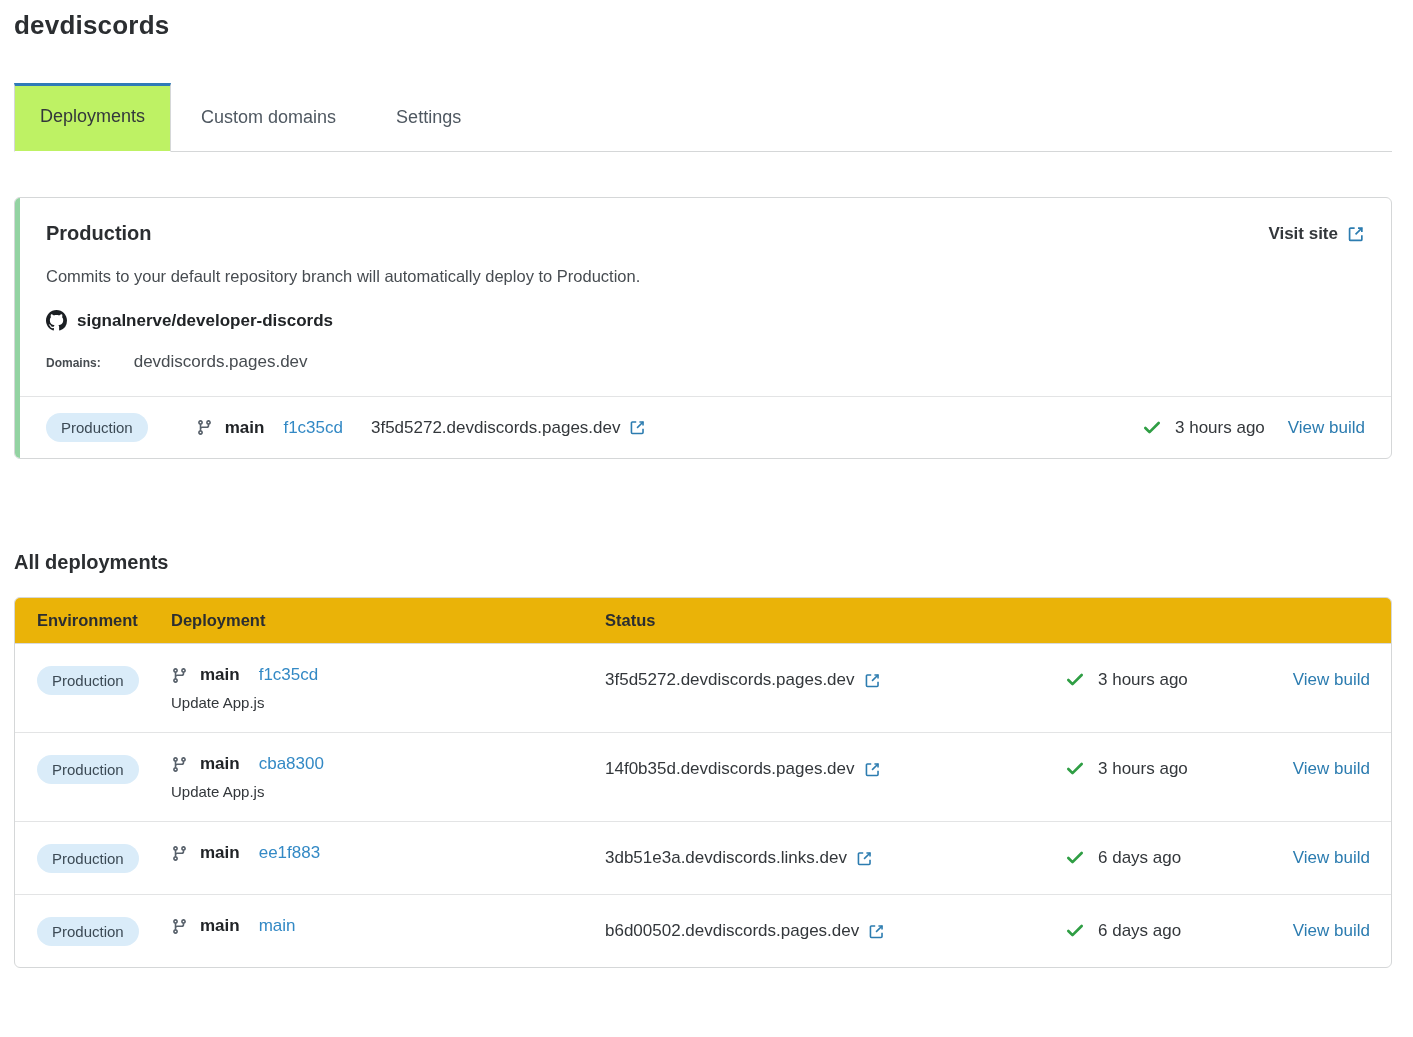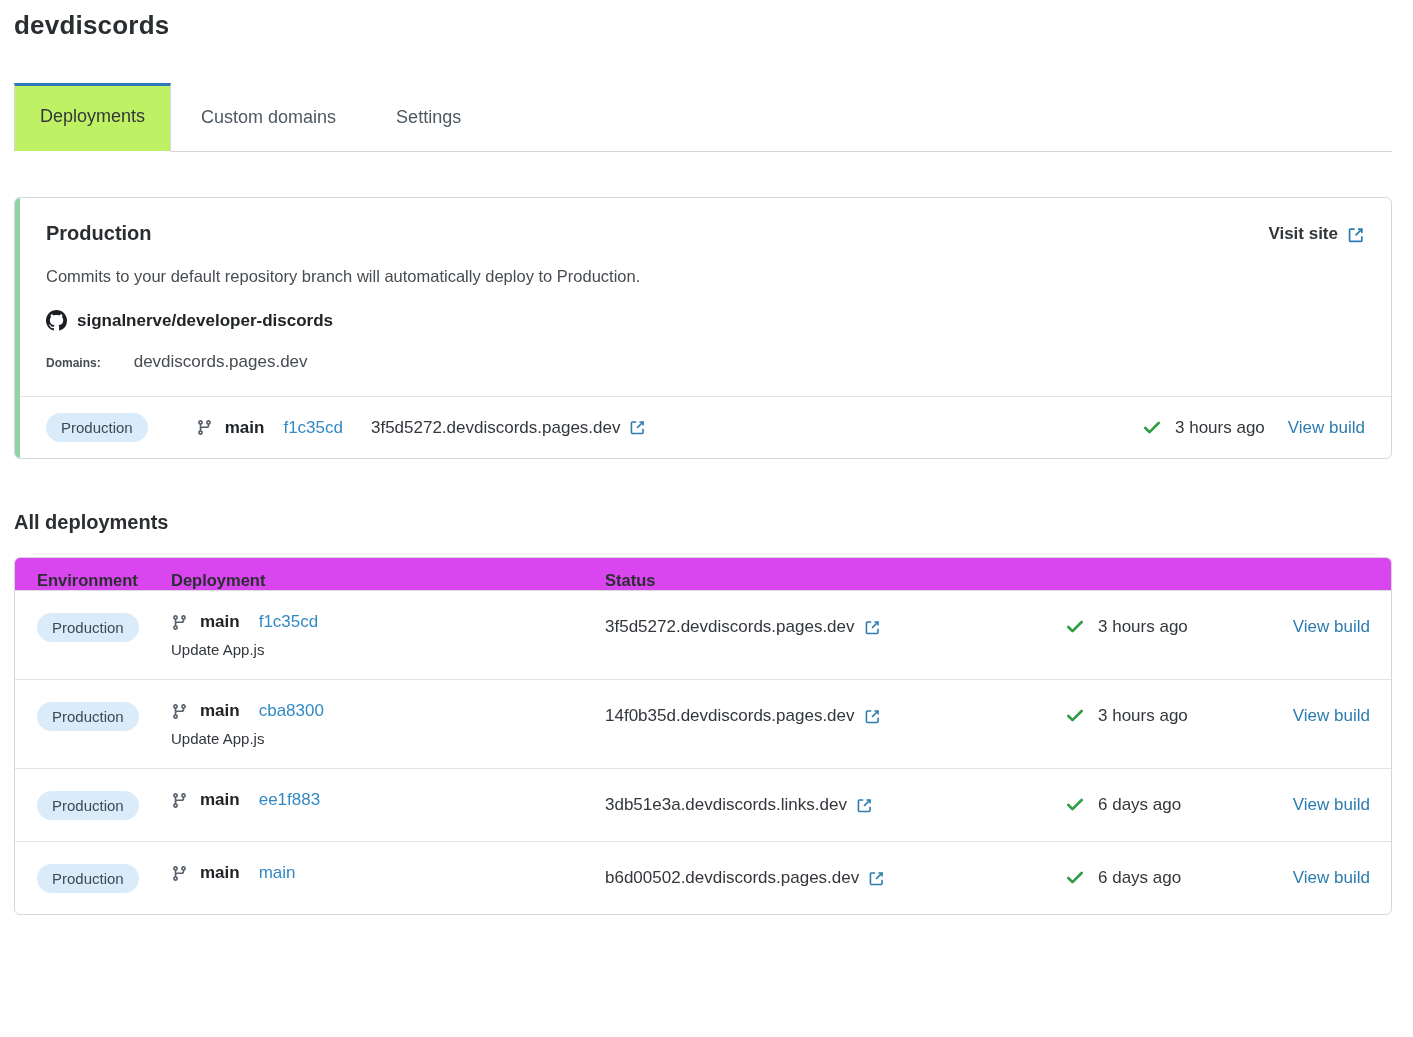--- a/index.html
+++ b/index.html
@@ -62,21 +62,21 @@
   }
   .prod-card-top { padding: 24px 26px 24px 31px; }
   .prod-head-row {
     display: flex;
     justify-content: space-between;
     align-items: center;
   }
   .prod-title { font-size: 20px; font-weight: 700; color: #2b2e31; }
   .visit-site {
     display: inline-flex;
-    align-items: flex-end;
+    align-items: center;
     gap: 9px;
     font-size: 17px;
     font-weight: 700;
     color: #33373b;
     text-decoration: none;
     cursor: pointer;
   }
   .prod-desc { margin-top: 22px; font-size: 16.5px; color: #474c51; }
   .repo-row {
     margin-top: 24px;
@@ -133,41 +133,42 @@
   .view-build {
     font-size: 17px;
     color: #2c7cb0;
     text-decoration: none;
     cursor: pointer;
   }
   .prod-deploy-row .view-build { margin-left: 23px; }
 
   
   .all-deployments-title {
-    margin-top: 52px;
+    margin-top: 92px;
     font-size: 20px;
     font-weight: 700;
     color: #2b2e31;
   }
   .deploy-table {
     margin-top: 23px;
     border: 1px solid #d5d7d8;
     border-radius: 6px;
     overflow: hidden;
   }
   .tgrid {
     display: grid;
     grid-template-columns: 134px 434px 460px 219px 1fr;
     padding-left: 22px;
     padding-right: 21px;
   }
   .thead {
-    background: #d946ef;
+    background: #eab308;
     border-bottom: 1px solid #d9dadb;
     padding-top: 13px;
+    padding-bottom: 13px;
   }
   .th { font-size: 16.5px; font-weight: 700; color: #2b2e31; }
   .row {
     padding-top: 21px;
     padding-bottom: 21px;
     align-items: start;
   }
   .row + .row { border-top: 1px solid #e3e4e5; }
   .cell-source .src-line { display: flex; align-items: center; }
   .commit-msg {

